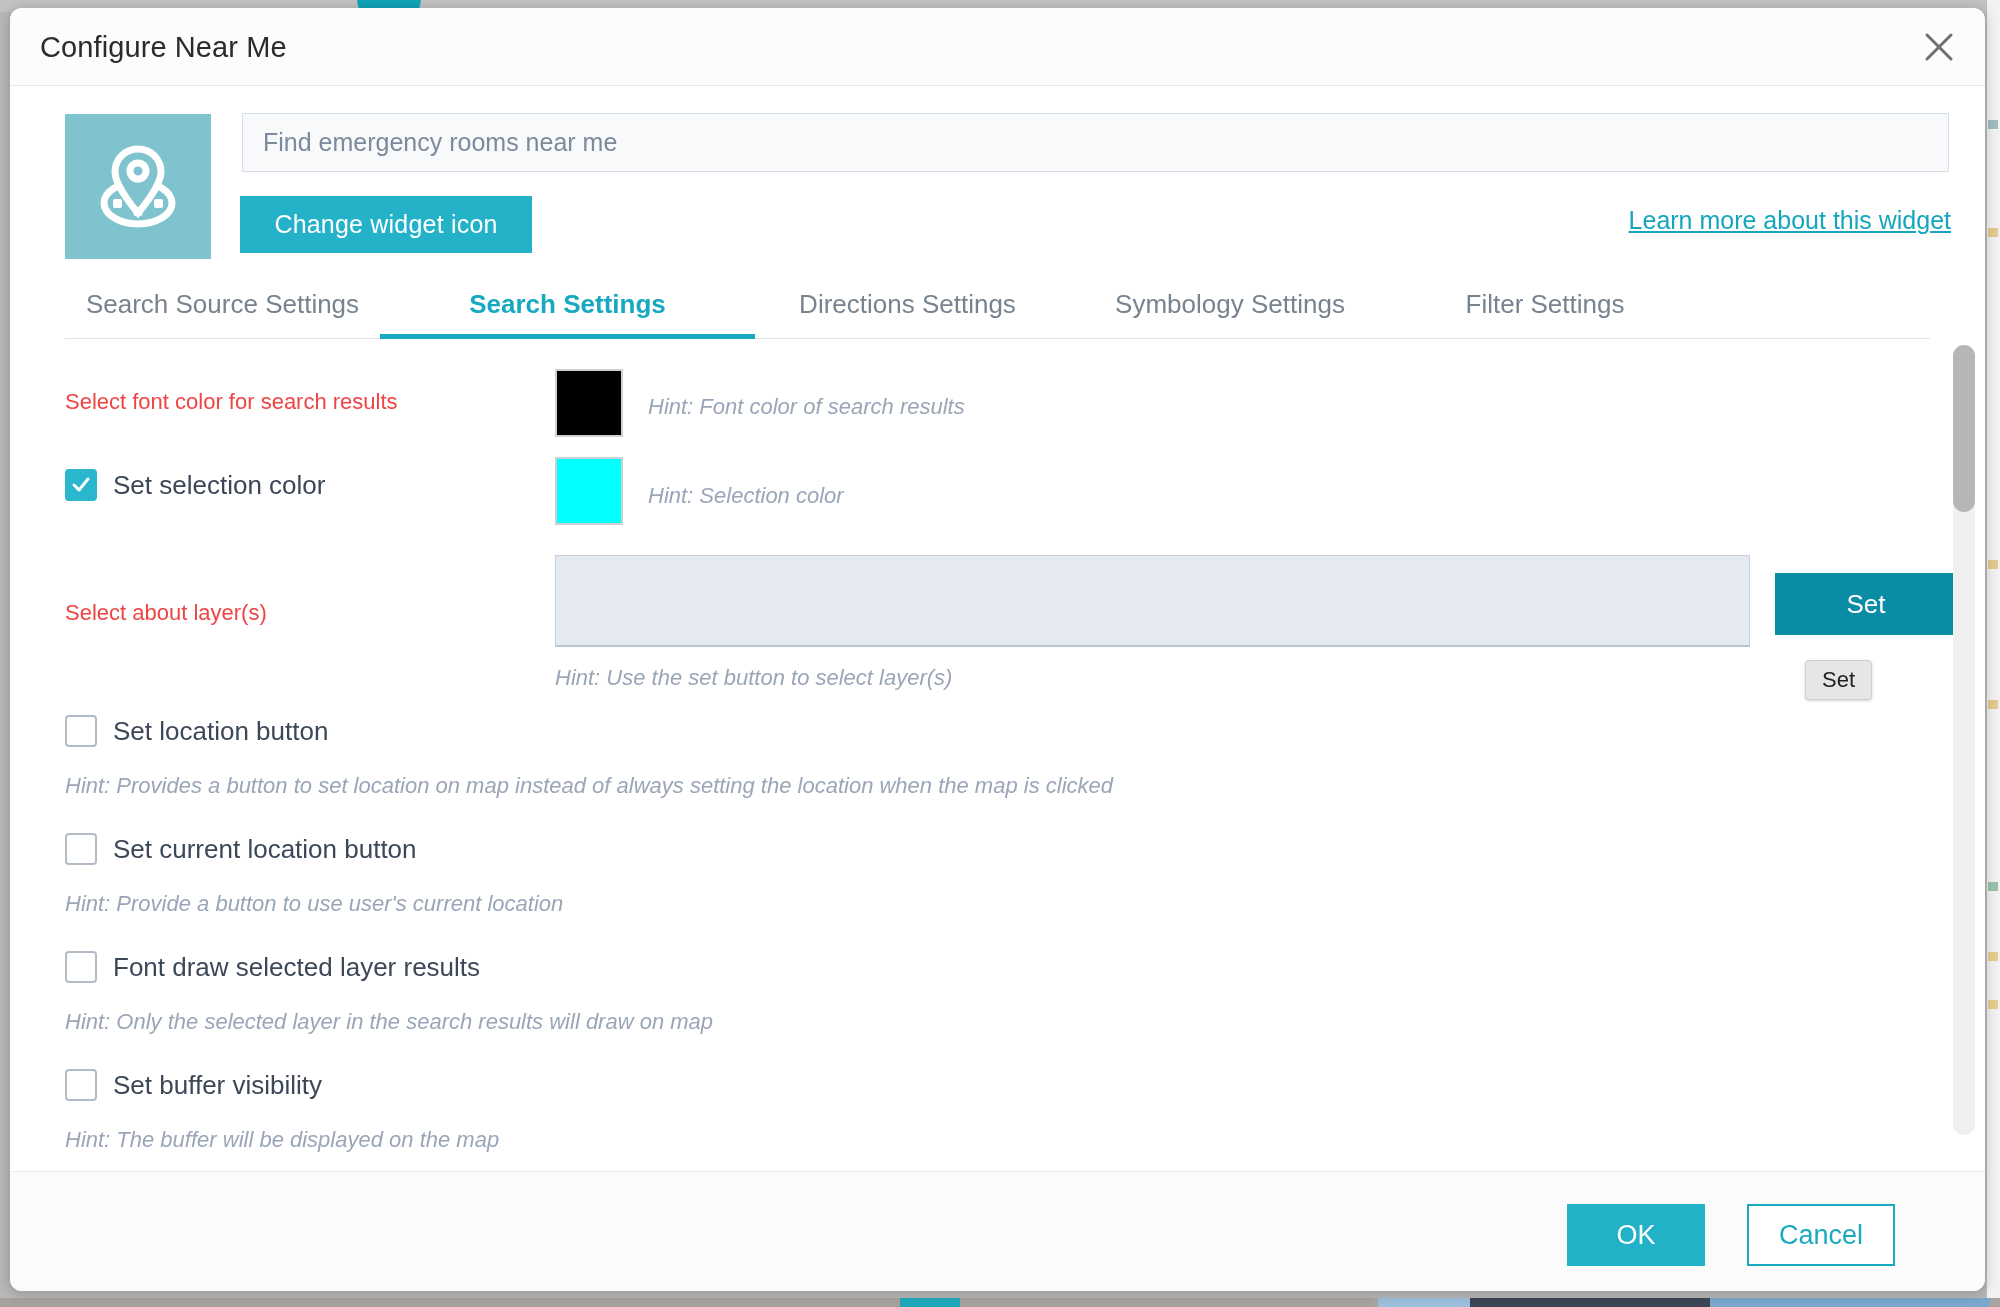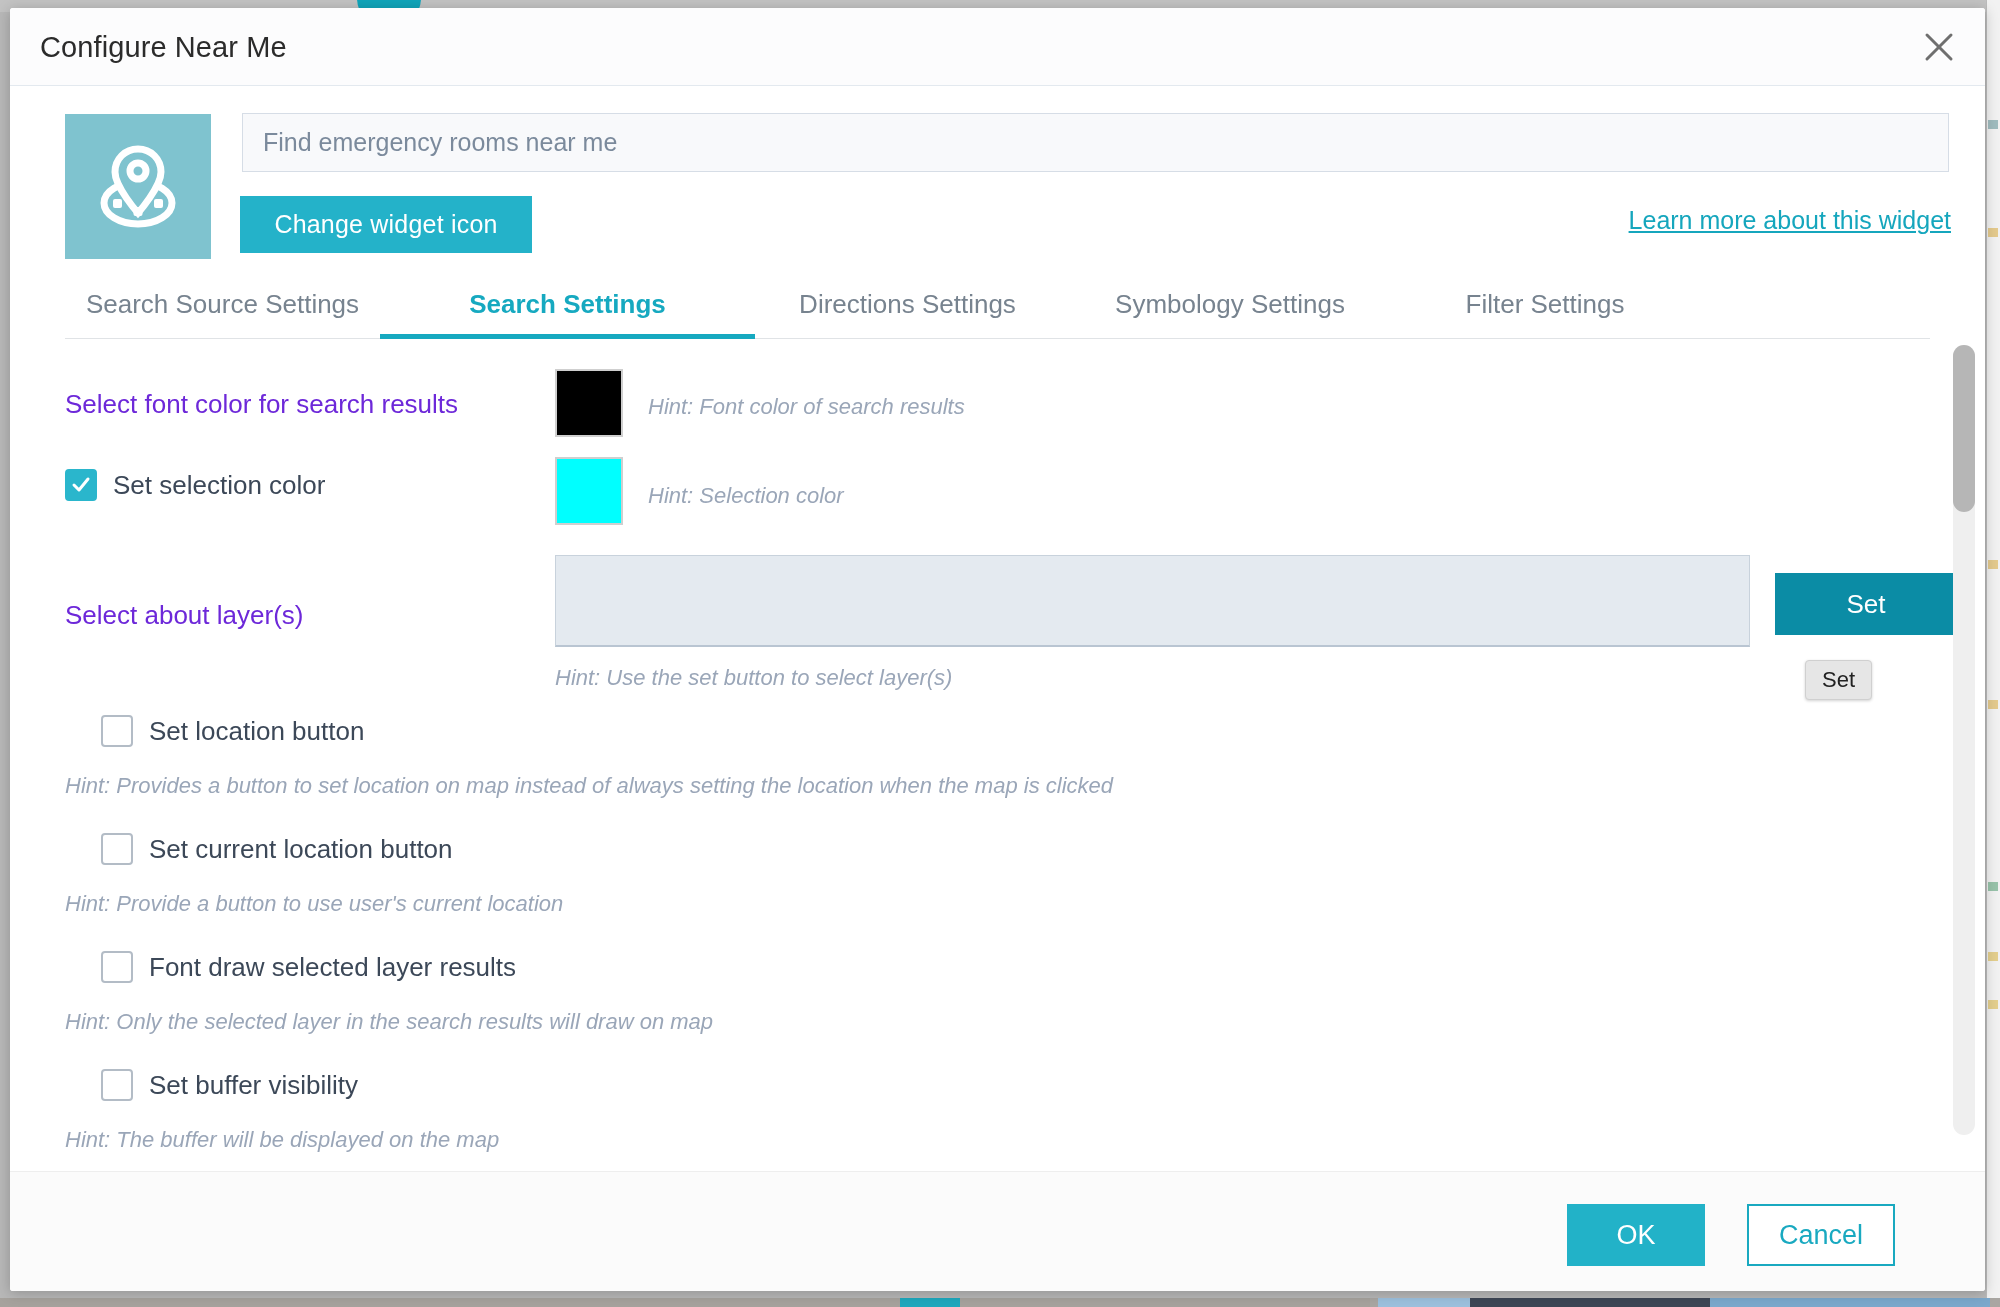--- a/index.html
+++ b/index.html
@@ -39,21 +39,21 @@
     background: #a9a6a2;
   }
   #bg-taskbar .tb-seg { position: absolute; top: 0; height: 9px; }
 
   
   #modal {
     position: absolute;
     left: 10px; top: 8px;
     width: 1975px; height: 1283px;
     background: #ffffff;
-    border-radius: 3px;
+    border-radius: 12px;
     box-shadow: 0 2px 14px rgba(0,0,0,.22);
     display: flex; flex-direction: column;
     overflow: hidden;
   }
 
   
   #modal-header {
     position: relative;
     height: 78px; flex: 0 0 78px;
     border-bottom: 1px solid #e3e9ef;
@@ -160,22 +160,22 @@
     position: absolute; inset: 0;
     padding: 30px 0 0 0;
   }
 
   .form-row {
     position: relative;
     padding: 0 0 0 55px;
   }
 
   .row-label {
-    font-size: 26px;
-    color: #6d28d9;
+    font-size: 22px;
+    color: #ef4444;
     white-space: nowrap;
   }
   .hint {
     font-size: 22px;
     color: #9aa6b8;
     font-style: italic;
     white-space: nowrap;
     text-align: center;
   }
 
@@ -251,21 +251,21 @@
     border-radius: 4px;
     padding: 6px 16px;
     font-size: 22px;
     color: #222;
     box-shadow: 0 1px 3px rgba(0,0,0,.18);
   }
   #search-layers-hint { position: absolute; left: 545px; top: 110px; }
 
   
   .cb-row { position: relative; }
-  .cb-row .cb-wrap { left: 55px; top: 10px; margin-left: 36px; }
+  .cb-row .cb-wrap { left: 55px; top: 10px; }
   .cb-row .hint { position: absolute; left: 55px; top: 68px; }
 
   #row-set-location    { height: 118px; }
   #row-current-location{ height: 118px; }
   #row-only-draw       { height: 118px; }
   #row-buffer-vis      { height: 100px; }
 
   
   #content-scrollbar {
     position: absolute; right: 10px; top: 6px;

